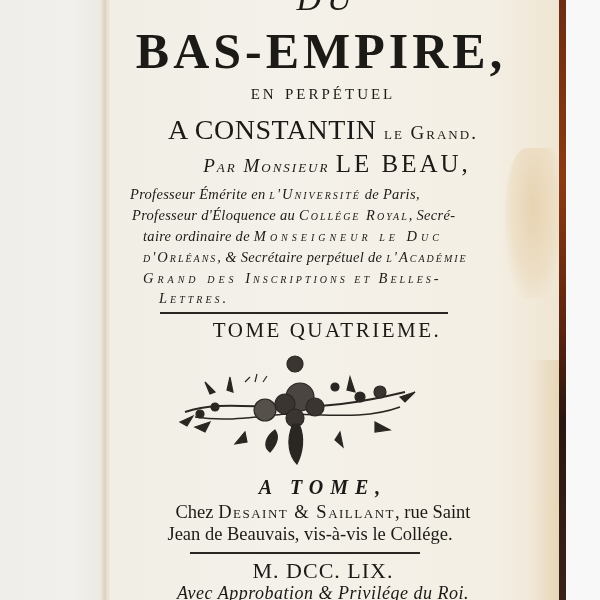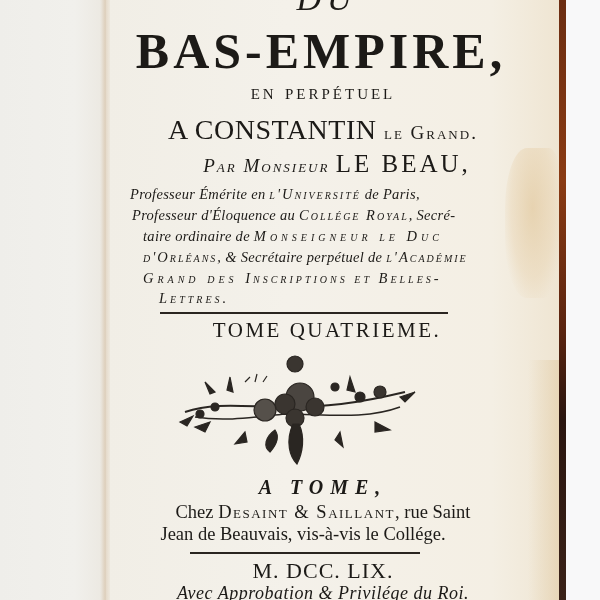--- a/index.html
+++ b/index.html
@@ -54,21 +54,21 @@
   .cred { font-style: italic; font-size: 14.5px; letter-spacing: 0.3px; text-align: left; }
   .cred .sc { letter-spacing: 2px; }
   .rule {
     position: absolute; height: 2px; background: #2a2520;
   }
   .tome { top: 318px; font-size: 21px; letter-spacing: 2.5px; left: 100px; }
   .ornament { position: absolute; left: 175px; top: 352px; width: 245px; height: 120px; }
   .aparis { top: 476px; font-size: 20px; font-style: italic; font-weight: bold; letter-spacing: 7px; left: 96px; }
   .pub1 { top: 502px; font-size: 18.5px; left: 96px; }
   .pub1 .sc { letter-spacing: 1.5px; }
-  .pub2 { top: 524px; font-size: 18.5px; left: 76px; }
+  .pub2 { top: 524px; font-size: 18.5px; left: 83px; }
   .date { top: 558px; font-size: 22px; letter-spacing: 1px; left: 96px; }
   .approb { top: 583px; font-size: 18px; font-style: italic; left: 96px; letter-spacing: 0.5px; }
 </style>
 </head>
 <body>
 
 <div class="left-leaf"></div>
 <div class="page"></div>
 <div class="fold"></div>
 <div class="stain"></div>

